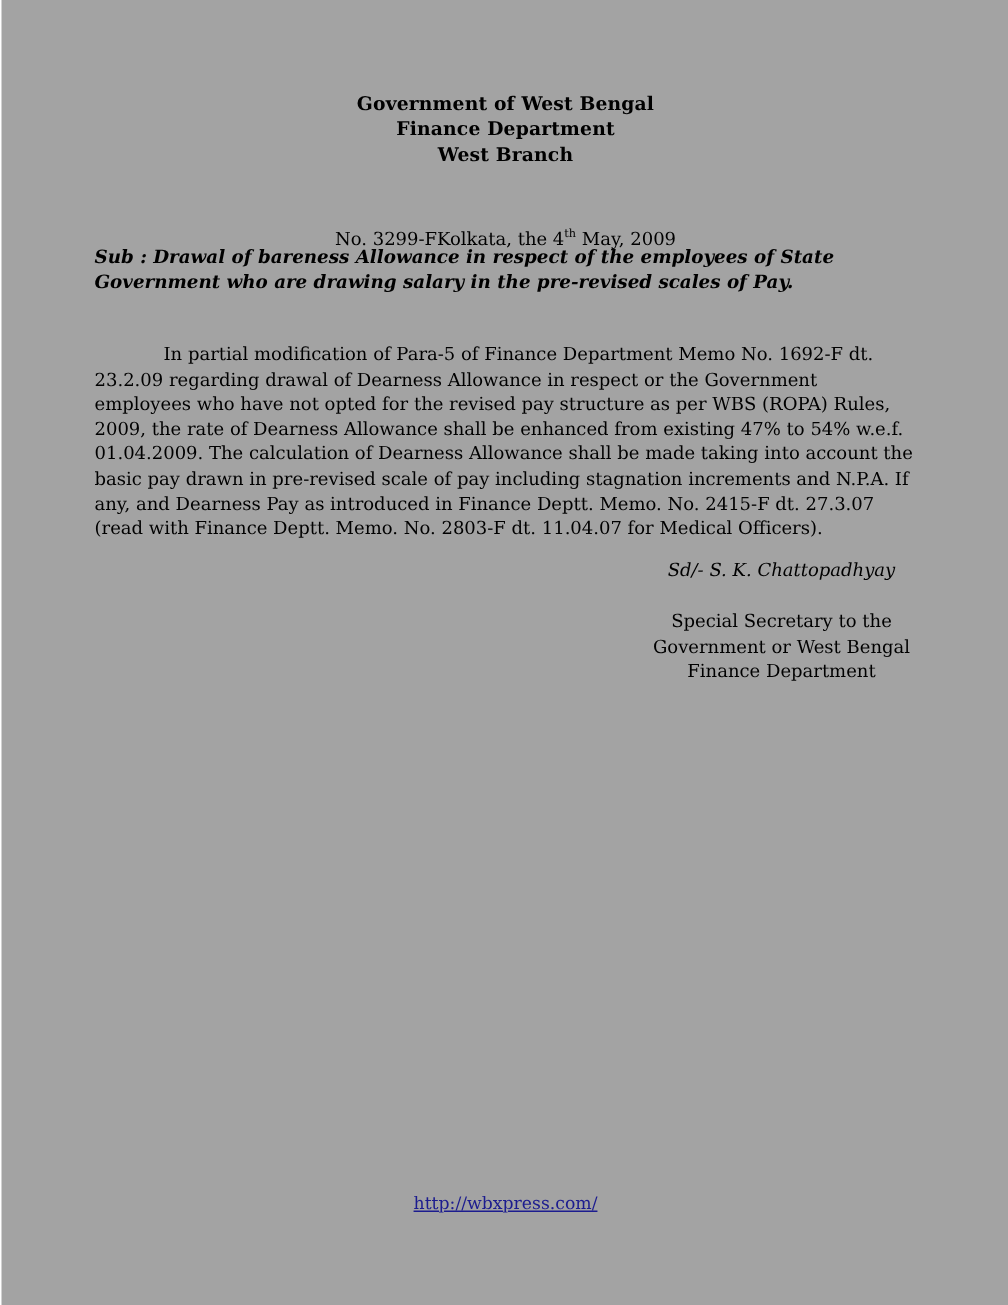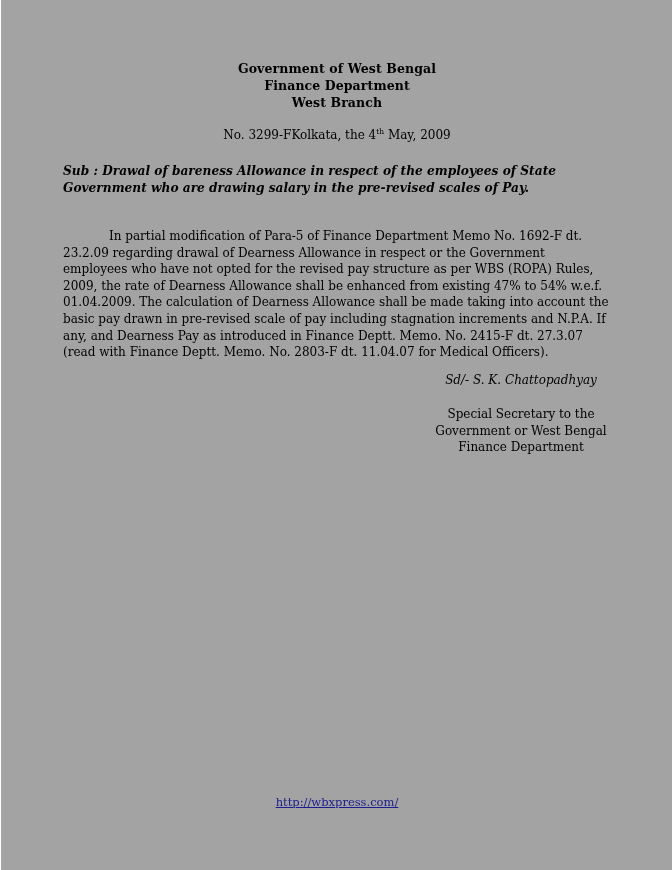--- a/index.html
+++ b/index.html
@@ -46,21 +46,21 @@
     position: absolute;
     left: 62px;
     top: 128px;
     width: 548px;
     display: flex;
     justify-content: center;
     align-items: baseline;
     font-size: 12px;
   }
   .refrow .memo-no { white-space: nowrap; }
-  .refrow .place-date { white-space: nowrap; }
+  .refrow .place-date { white-space: nowrap; margin-top: 24px; }
   .place-date sup {
     font-size: 7.5px;
     vertical-align: super;
     line-height: 0;
   }
 
   
   .subject {
     position: absolute;
     left: 62px;

